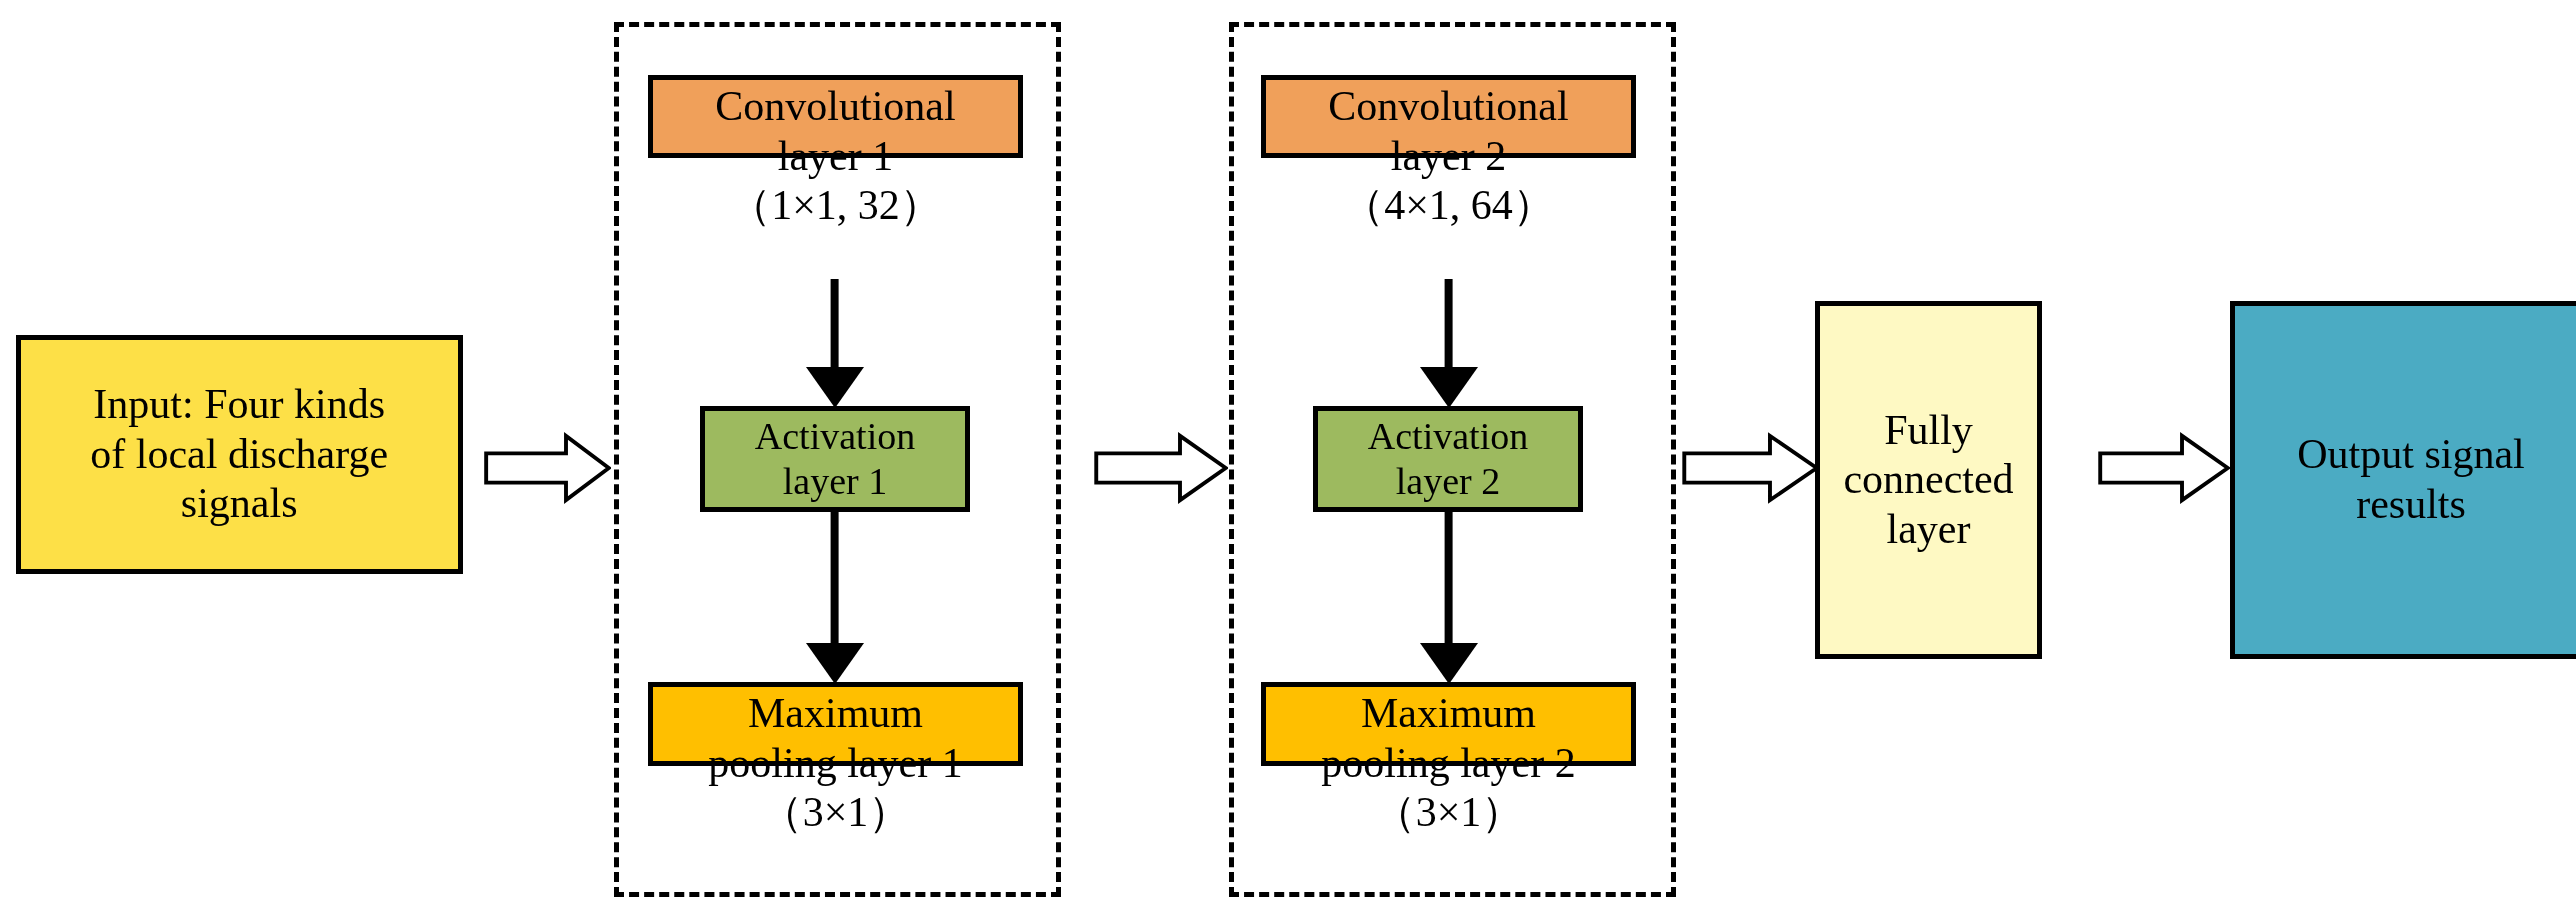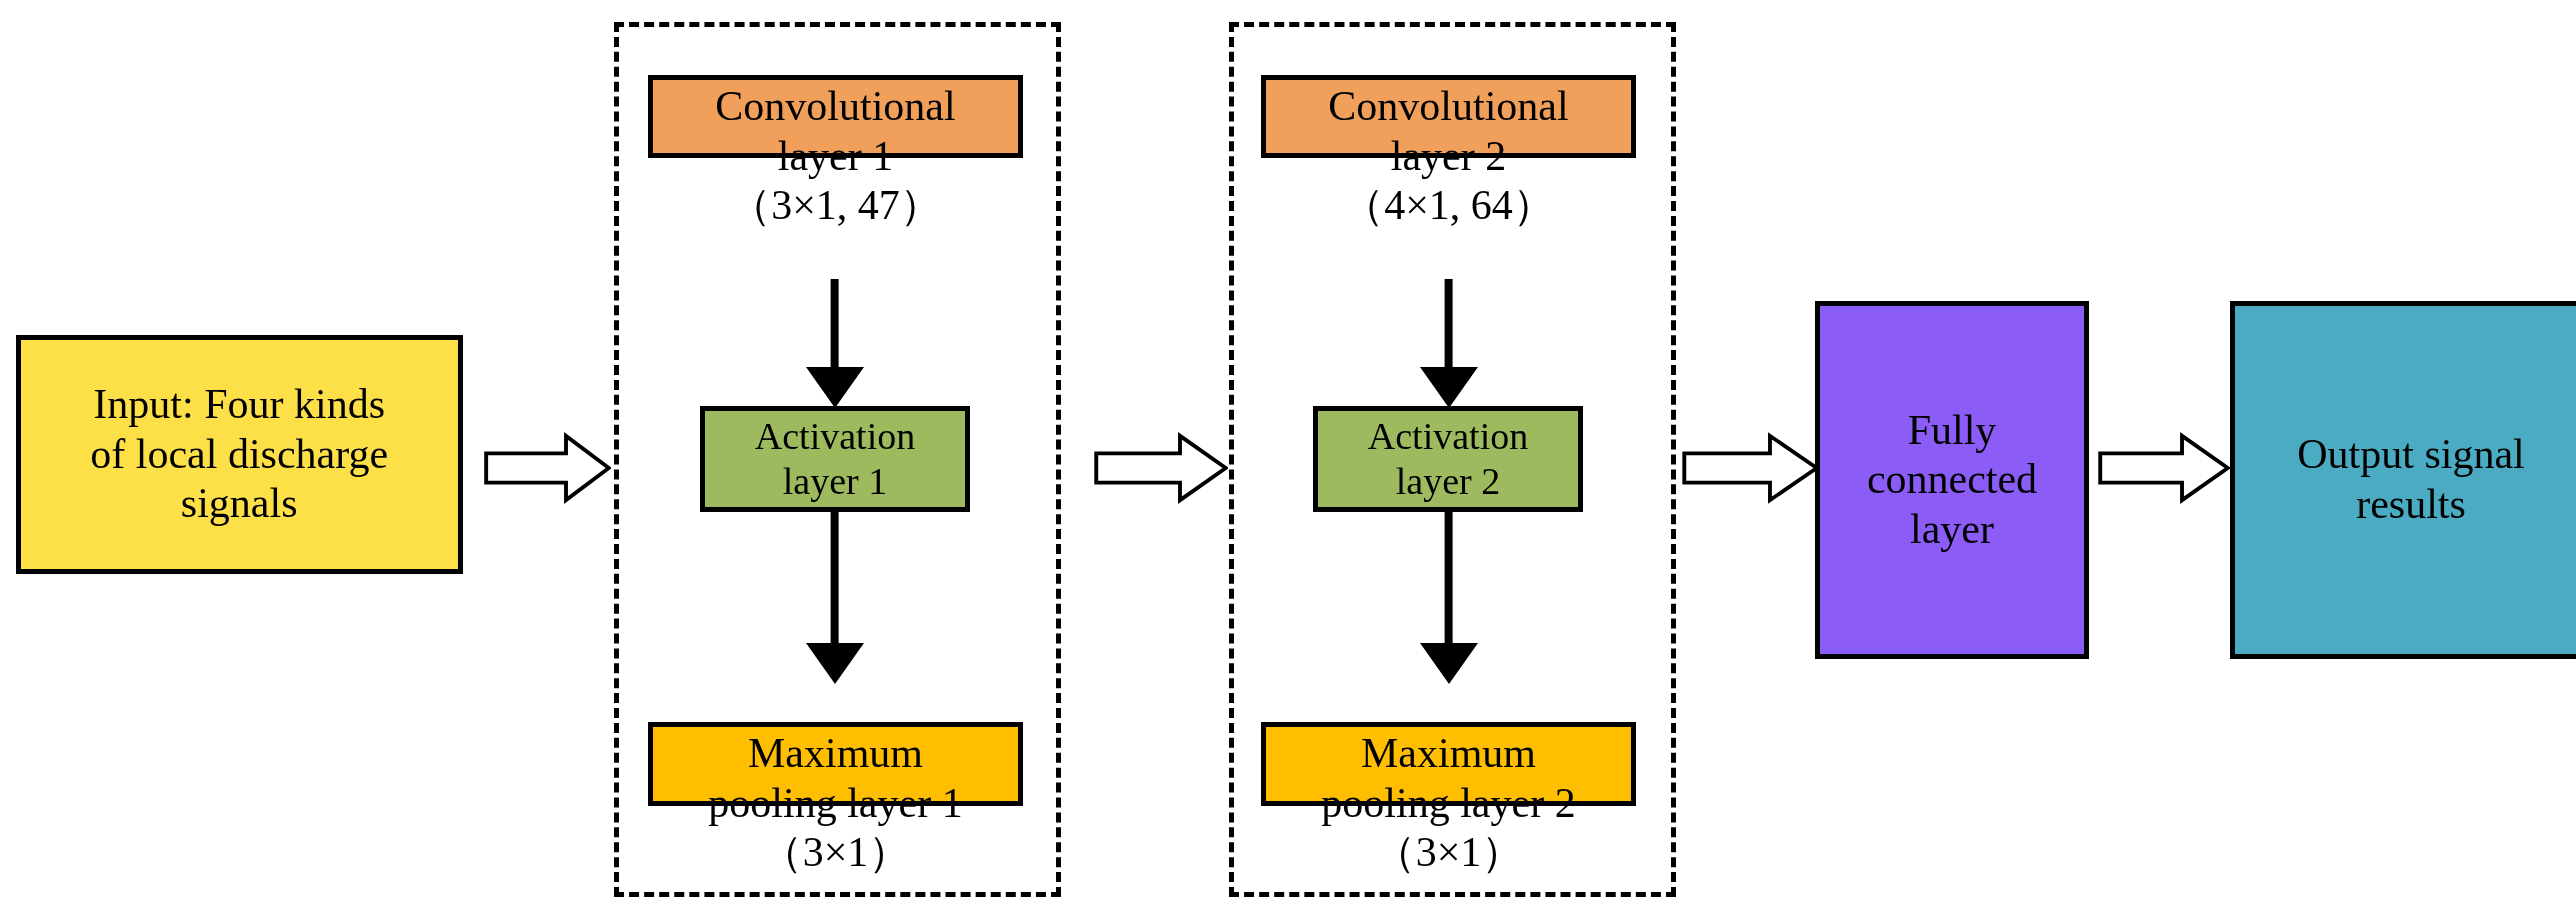--- a/index.html
+++ b/index.html
@@ -67,21 +67,21 @@
   
   .block-arrow {
     position: absolute;
   }
   .block-arrow svg { display: block; }
 
   
   .t-input   { font-size: 42px; }
   .t-conv    { font-size: 42px; }
   .t-act     { font-size: 38px; }
-  .t-pool    { font-size: 42px; margin-top: 40px; }
+  .t-pool    { font-size: 42px; }
   .t-fc      { font-size: 42px; }
   .t-out     { font-size: 42px; }
 </style>
 </head>
 <body>
 
 <div id="canvas">
 
   <div class="node t-input" style="left:15.7px; top:335px; width:447px; height:239px; background:#fde047;">
     <span class="line">Input: Four kinds</span>
@@ -93,21 +93,21 @@
     <svg width="127" height="74" viewBox="0 0 130 76">
       <path d="M 2 23 L 84 23 L 84 5 L 128 38 L 84 71 L 84 53 L 2 53 Z" fill="#ffffff" stroke="#000000" stroke-width="4" stroke-linejoin="miter"></path>
     </svg>
   </div>
 
   <div class="group-box" style="left:614px; top:21.5px; width:447px; height:875px;"></div>
 
   <div class="node t-conv" style="left:648px; top:75px; width:375px; height:83px; background:#f0a05a; justify-content:flex-start; padding-top:2px;">
     <span class="line">Convolutional</span>
     <span class="line">layer 1</span>
-    <span class="line">（3×1, 47）</span>
+    <span class="line">（1×1, 32）</span>
   </div>
 
   <div class="v-arrow" style="left:803px; top:279px; width:63px; height:129px;">
     <span class="stem" style="height:90px;"></span>
     <span class="head"></span>
   </div>
 
   <div class="node t-act" style="left:700px; top:406px; width:270px; height:106px; background:#9dba5f;">
     <span class="line">Activation</span>
     <span class="line">layer 1</span>
@@ -158,21 +158,21 @@
     <span class="line">pooling layer 2</span>
     <span class="line">（3×1）</span>
   </div>
 
   <div class="block-arrow" style="left:1682px; top:431px; width:137px; height:74px;">
     <svg width="137" height="74" viewBox="0 0 140 76">
       <path d="M 2 23 L 90 23 L 90 5 L 138 38 L 90 71 L 90 53 L 2 53 Z" fill="#ffffff" stroke="#000000" stroke-width="4" stroke-linejoin="miter"></path>
     </svg>
   </div>
 
-  <div class="node t-fc" style="left:1815px; top:301px; width:274px; height:358px; background:#8b5cf6;">
+  <div class="node t-fc" style="left:1815px; top:301px; width:227px; height:358px; background:#fef9c3;">
     <span class="line">Fully</span>
     <span class="line">connected</span>
     <span class="line">layer</span>
   </div>
 
   <div class="block-arrow" style="left:2098px; top:431px; width:132px; height:74px;">
     <svg width="132" height="74" viewBox="0 0 135 76">
       <path d="M 2 23 L 86 23 L 86 5 L 133 38 L 86 71 L 86 53 L 2 53 Z" fill="#ffffff" stroke="#000000" stroke-width="4" stroke-linejoin="miter"></path>
     </svg>
   </div>

